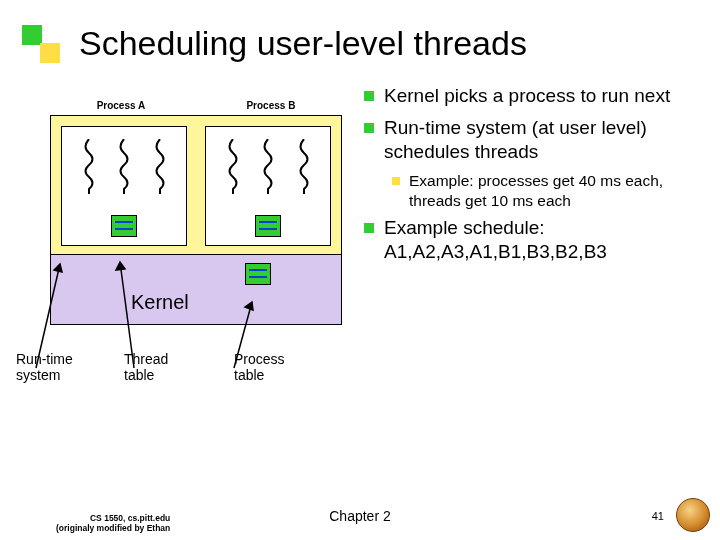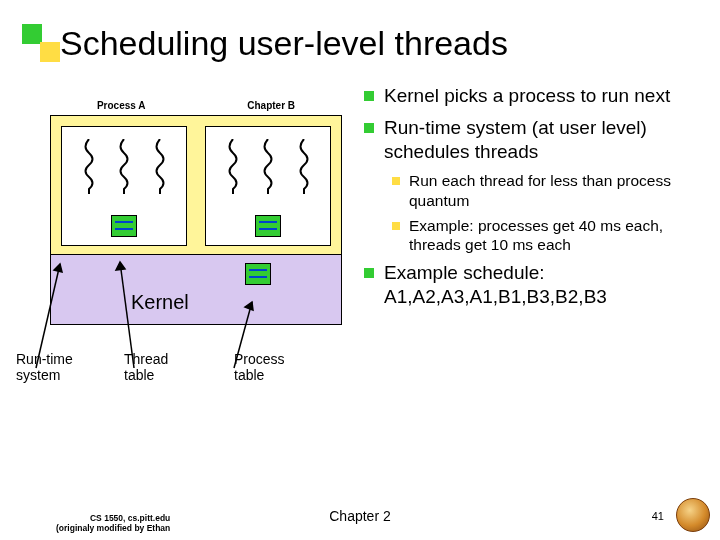--- a/index.html
+++ b/index.html
@@ -9,22 +9,22 @@
     background: #ffffff;
     font-family: Arial, Helvetica, sans-serif;
     position: relative;
     overflow: hidden;
   }
   .title-row {
     position: absolute;
     top: 24px;
     left: 22px;
     display: flex;
-    align-items: flex-start;
-    gap: 0;
+    align-items: center;
+    gap: 19px;
   }
   .title-block {
     width: 38px;
     height: 38px;
     position: relative;
     flex-shrink: 0;
   }
   .title-block .sq-green { position:absolute; top:0; left:0; width:20px; height:20px; background:#33cc33; }
   .title-block .sq-yellow { position:absolute; bottom:0; right:0; width:20px; height:20px; background:#ffdd44; }
   .title-text {
@@ -167,21 +167,21 @@
   <div class="title-block">
     <div class="sq-green"></div>
     <div class="sq-yellow"></div>
   </div>
   <div class="title-text">Scheduling user-level threads</div>
 </div>
 
 <div class="diagram">
   <div class="proc-labels">
     <span>Process A</span>
-    <span>Chapter B</span>
+    <span>Process B</span>
   </div>
 
   <svg class="ptr" style="top:20px;left:0" width="300" height="20">
     <line x1="75" y1="0" x2="75" y2="16"></line>
       <polygon points="75,18 71,12 79,12" fill="#000"></polygon>
     <line x1="220" y1="0" x2="220" y2="16"></line>
       <polygon points="220,18 216,12 224,12" fill="#000"></polygon>
   </svg>
 
   <div class="yellow-box">
@@ -247,24 +247,20 @@
     <div class="sqm"></div>
     <div>Kernel picks a process to run next</div>
   </div>
   <div class="b-row">
     <div class="sqm"></div>
     <div>Run-time system (at user level) schedules threads</div>
   </div>
   <div class="sub">
     <div class="b-row">
       <div class="sqs"></div>
-      <div>Run each thread for less than process quantum</div>
-    </div>
-    <div class="b-row">
-      <div class="sqs"></div>
       <div>Example: processes get 40 ms each, threads get 10 ms each</div>
     </div>
   </div>
   <div class="b-row">
     <div class="sqm"></div>
     <div>Example schedule: A1,A2,A3,A1,B1,B3,B2,B3</div>
   </div>
 </div>
 
 <div class="footer-left">

